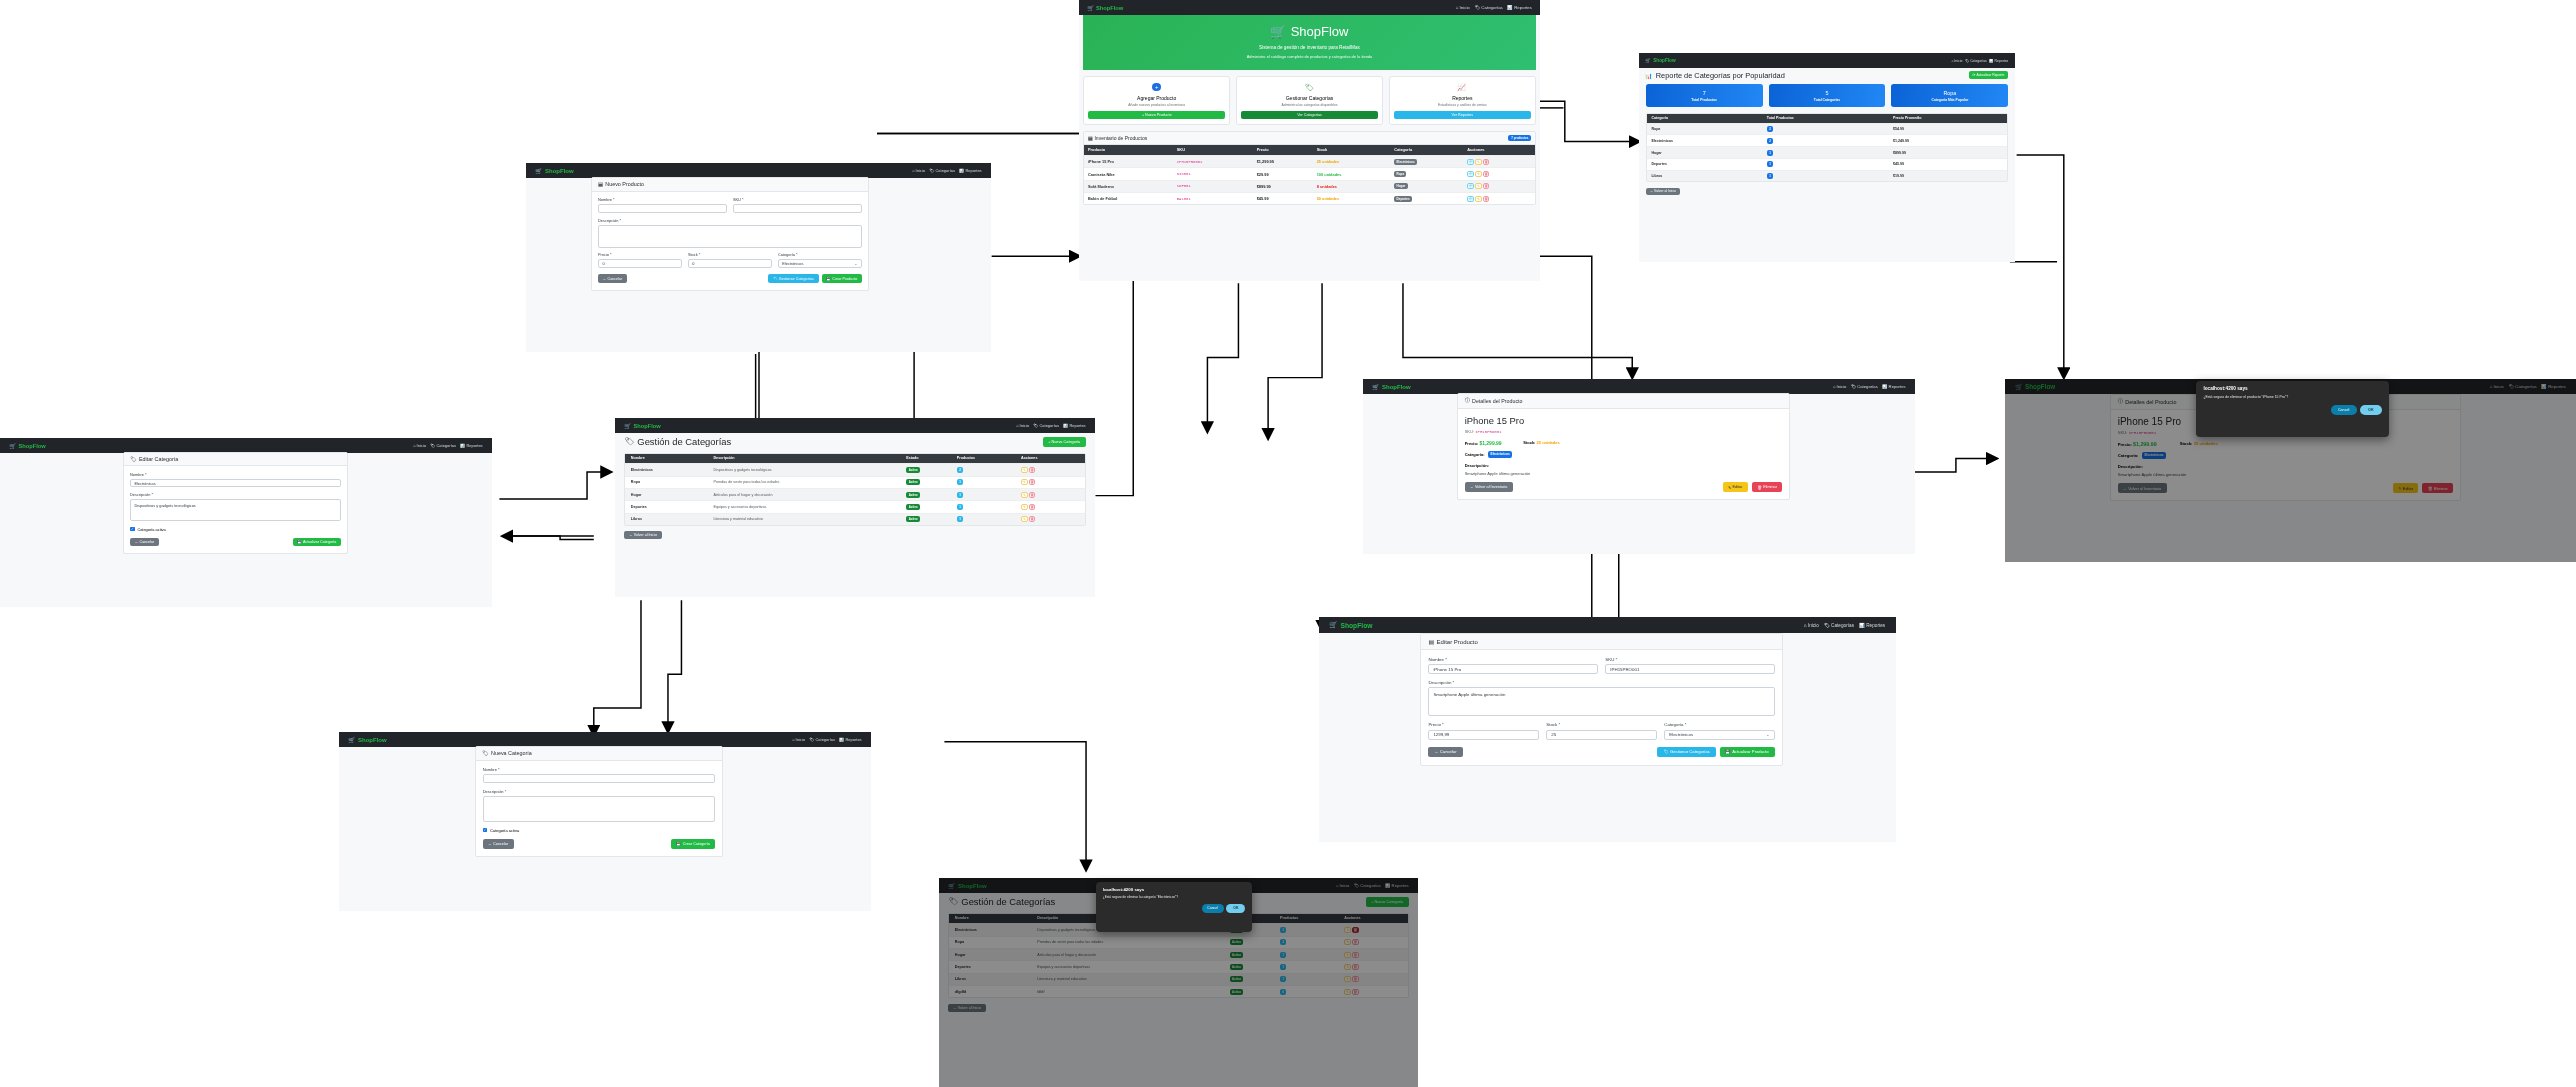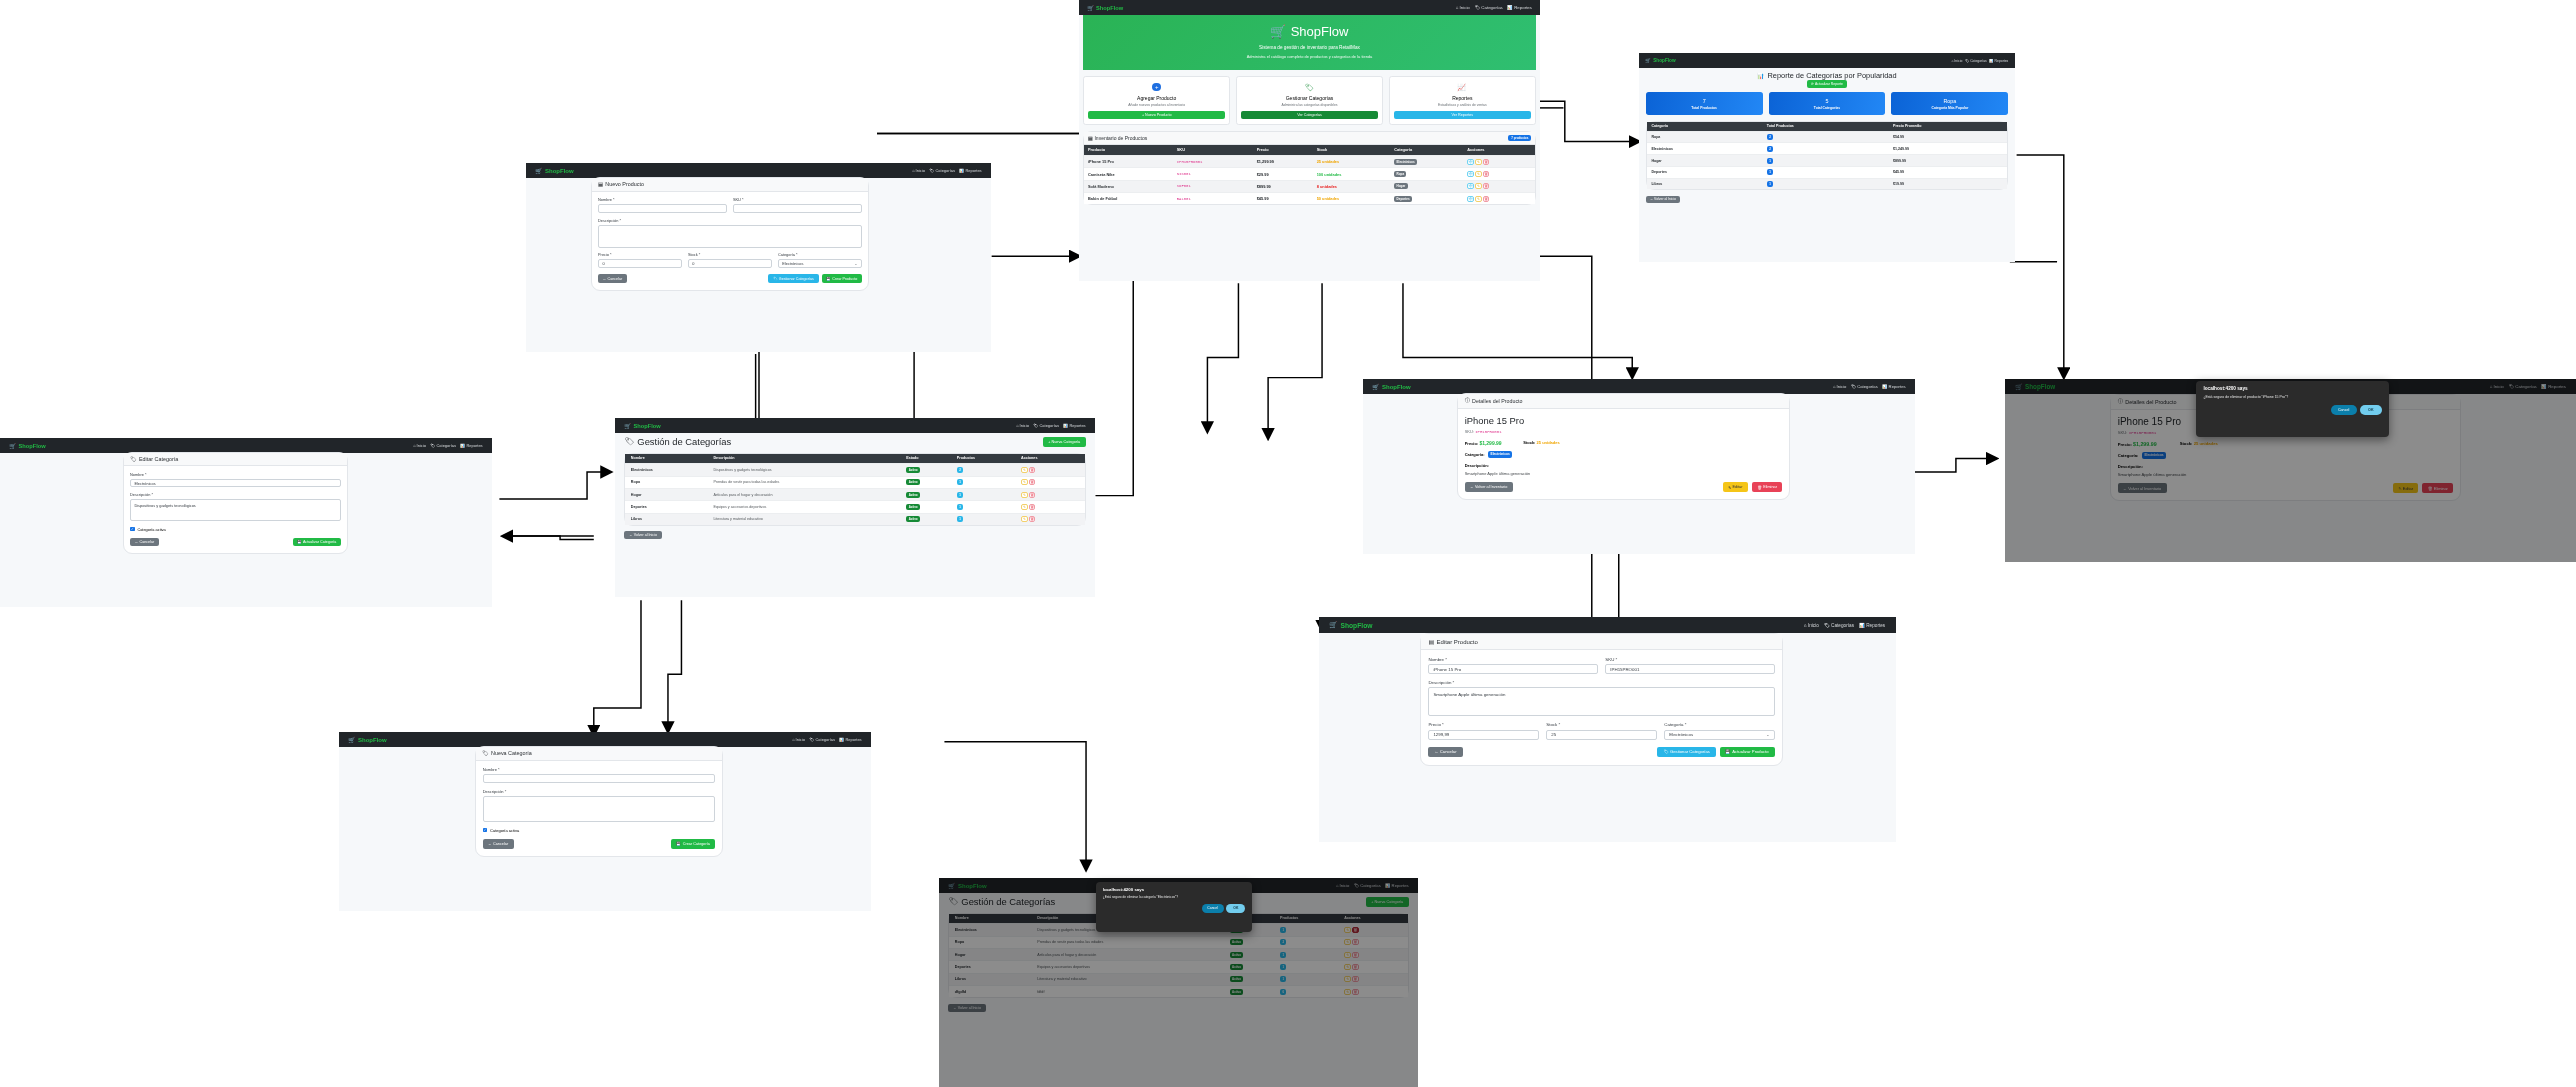--- a/index.html
+++ b/index.html
@@ -17,21 +17,21 @@
     height:6.0%;
     min-height:15px;
     background:#212529; display:flex; align-items:center;
     justify-content:space-between; padding:0 1.6%;
   }
   .brand { color:#21ba45; font-weight:bold; display:flex; align-items:center; gap:.35em; white-space:nowrap; }
   .navlinks { display:flex; gap:1.1em; color:#d7dadd; white-space:nowrap; }
   .navlinks span { display:flex; align-items:center; gap:.25em; }
 
   
-  .card { background:#fff; border:0.7px solid #e3e6ea; border-radius:9px; }
+  .card { background:#fff; border:0.7px solid #e3e6ea; border-radius:2px; }
   .card-head {
     border-bottom:0.7px solid #e3e6ea; background:#f8f9fa;
     display:flex; align-items:center; gap:.4em; color:#2b2f33;
   }
   .lbl { color:#343a40; display:block; }
   .inp {
     background:#fff; border:0.7px solid #ced4da; border-radius:2px;
     color:#343a40; display:flex; align-items:center;
   }
   .inp.ta { align-items:flex-start; }
@@ -288,21 +288,21 @@
           <b>🏷</b>
           <i style="font-style:normal">Categorías</i>
         </span>
       <span>
           <b>📊</b>
           <i style="font-style:normal">Reportes</i>
         </span>
     </div>
   </div>
 
-  <div style="padding:2.7px 6.7px 0;display:flex;align-items:center;justify-content:space-between;flex-direction:column;">
+  <div style="padding:2.7px 6.7px 0;display:flex;align-items:flex-start;justify-content:space-between;">
     <div style="display:flex;align-items:center;gap:.35em;font-size:7.4px;color:#23272b;">
       <span style="font-size:6px;">📊</span>
       <span>Reporte de Categorías por Popularidad</span>
     </div>
     <div class="btn btn-green" style="height:8px;padding:0 4px;font-size:3.4px;">
       <span>⟳</span>
       <span>Actualizar Reporte</span>
     </div>
   </div>
 

